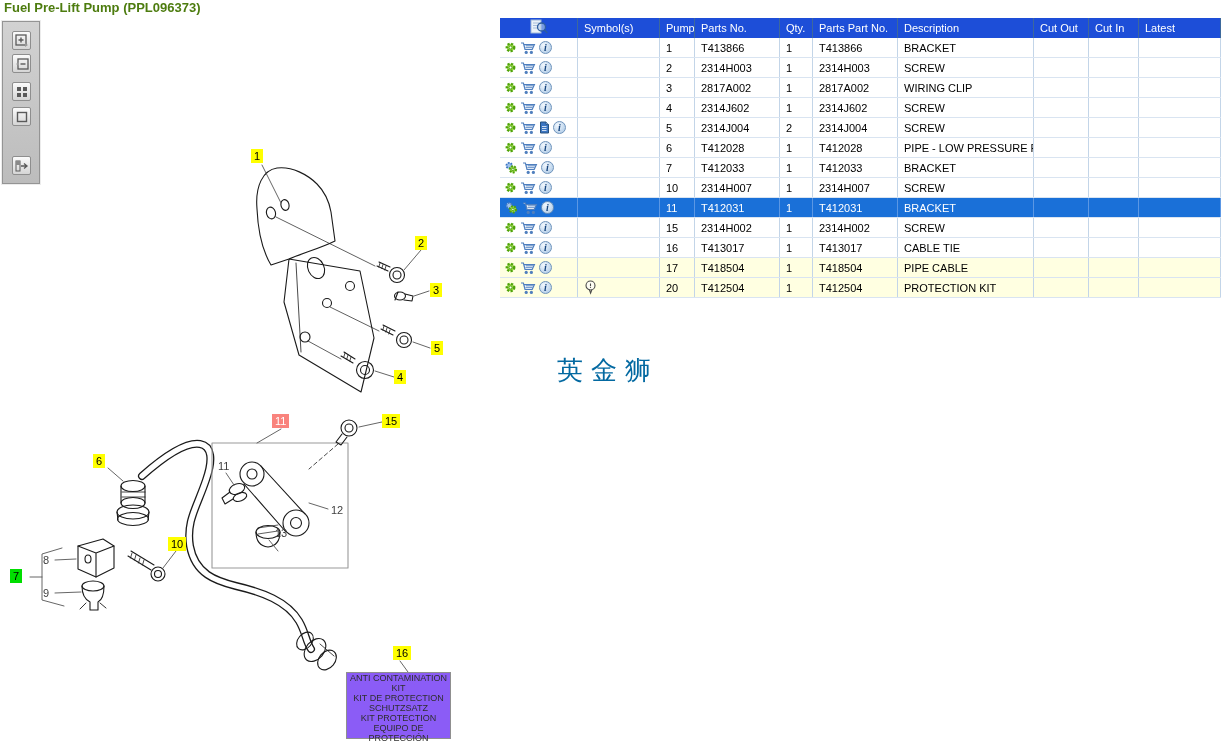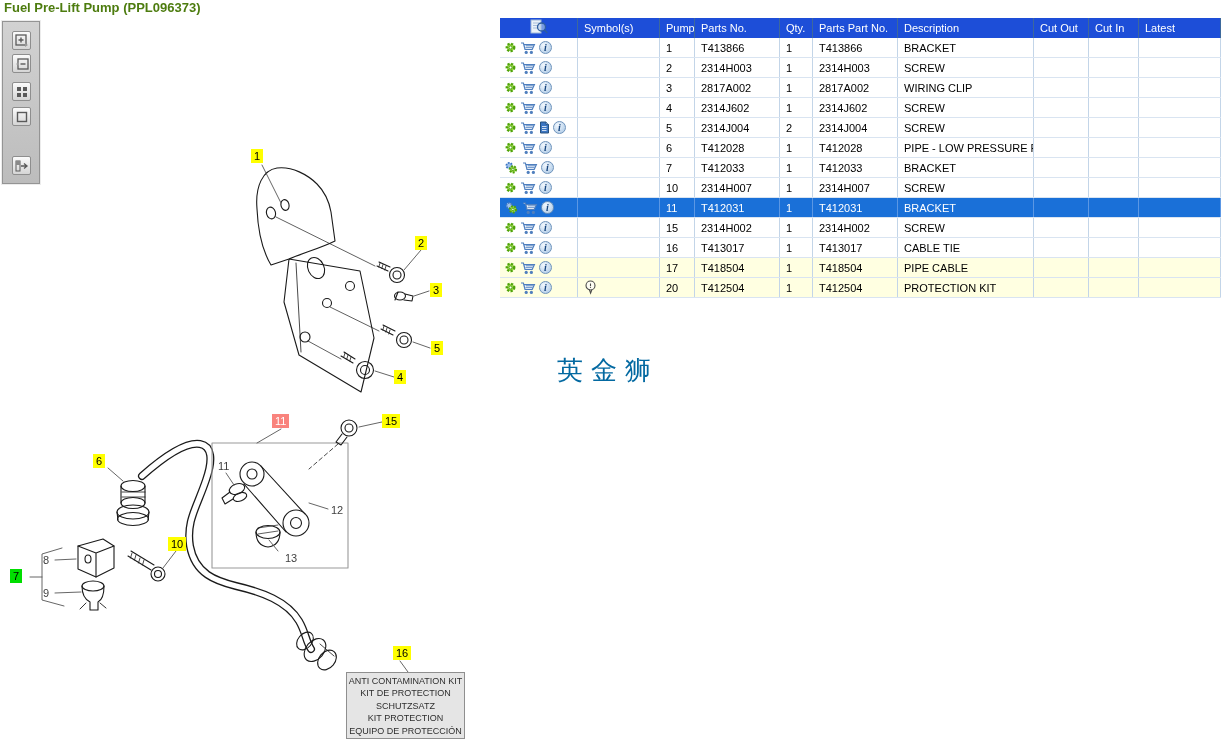--- a/index.html
+++ b/index.html
@@ -15,22 +15,22 @@
         display:flex;align-items:center;justify-content:center;}
   .tbtn svg{display:block;}
 
   
   .diagram-svg{position:absolute;left:0;top:0;width:500px;height:745px;}
   .callout{position:absolute;height:14px;line-height:14px;padding:0 3px;font-size:11px;color:#000;}
   .callout.yellow{background:#FFFF00;}
   .callout.red{background:#F9837D;color:#fff;}
   .callout.green{background:#00DE00;}
   .callout.plain{color:#3F3F3F;padding:0 1px;}
-  .note-box{position:absolute;left:346px;top:672px;width:119px;height:67px;box-sizing:border-box;
-            border:1px solid #8F8F8F;background:#e5e5e5;display:flex;flex-direction:column;
+  .note-box{position:absolute;left:346px;top:672px;width:105px;height:67px;box-sizing:border-box;
+            border:1px solid #8F8F8F;background:#8b5cf6;display:flex;flex-direction:column;
             justify-content:space-evenly;text-align:center;font-size:9px;color:#2E2E2E;}
   .watermark{position:absolute;left:557px;top:353px;font-size:26px;font-weight:normal;
              color:#0369a1;letter-spacing:8px;white-space:nowrap;}
 
   
   .ptable{position:absolute;left:500px;top:18px;width:721px;font-size:11px;}
   .thead,.trow{display:grid;grid-template-columns:78px 82px 35px 85px 33px 85px 136px 55px 50px 82px;height:20px;}
   .thead{background:#1d4ed8;color:#fff;}
   .hcell{display:flex;align-items:center;padding:0 6px;box-sizing:border-box;
          border-right:1px solid #3D689C;overflow:hidden;white-space:nowrap;}
@@ -205,21 +205,21 @@
     <div class="callout yellow" style="left: 394px; top: 370px;">4</div>
     <div class="callout yellow" style="left: 93px; top: 454px;">6</div>
     <div class="callout yellow" style="left: 168px; top: 537px;">10</div>
     <div class="callout green" style="left: 10px; top: 569px;">7</div>
     <div class="callout plain" style="left: 42px; top: 553px;">8</div>
     <div class="callout plain" style="left: 42px; top: 586px;">9</div>
     <div class="callout red" style="left: 272px; top: 414px;">11</div>
     <div class="callout yellow" style="left: 382px; top: 414px;">15</div>
     <div class="callout plain" style="left: 217px; top: 459px;">11</div>
     <div class="callout plain" style="left: 330px; top: 503px;">12</div>
-    <div class="callout plain" style="left: 274px; top: 551px; margin-left: 10px;">13</div>
+    <div class="callout plain" style="left: 274px; top: 526px;">13</div>
     <div class="callout yellow" style="left: 393px; top: 646px;">16</div>
   </div>
 
 <div class="note-box">
     <div>ANTI CONTAMINATION KIT</div>
     <div>KIT DE PROTECTION</div>
     <div>SCHUTZSATZ</div>
     <div>KIT PROTECTION</div>
     <div>EQUIPO DE PROTECCIÓN</div>
   </div>

